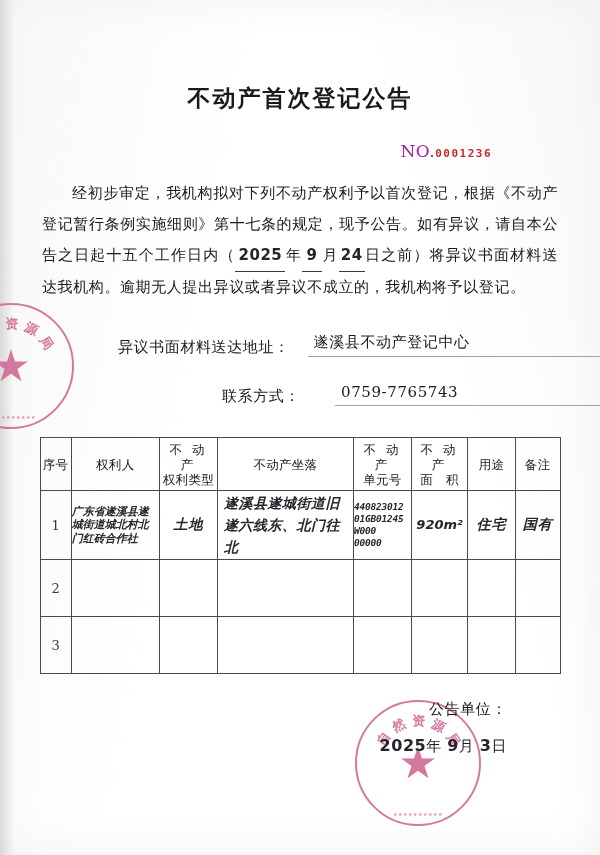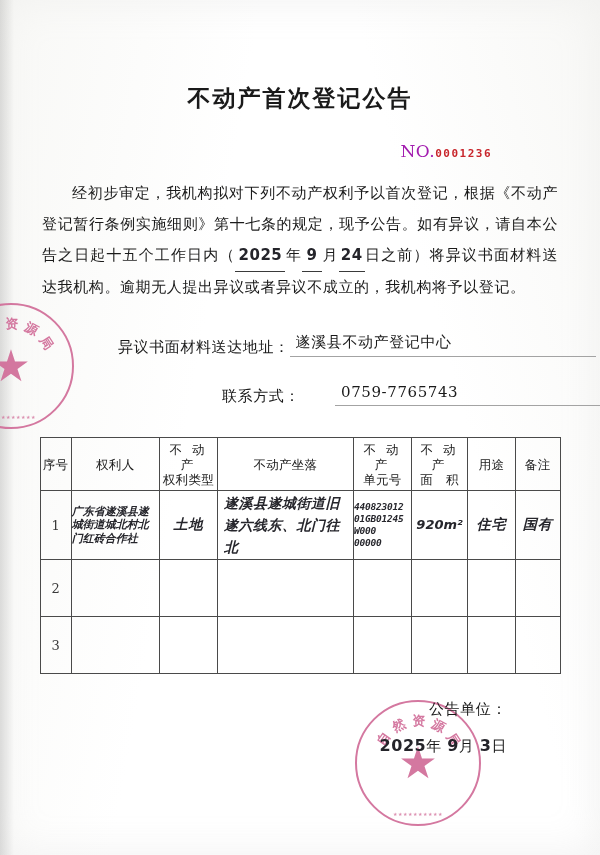--- a/index.html
+++ b/index.html
@@ -91,21 +91,21 @@
   .w-month { min-width: 16px; }
   .w-day { min-width: 20px; }
 
   .field-line {
     margin: 0 42px;
     font-size: 15px;
     letter-spacing: 0.6px;
     display: flex;
     align-items: flex-end;
   }
-  .field-addr { margin-top: 30px; padding-left: 76px; }
+  .field-addr { margin-top: 30px; padding-left: 76px; gap: 18px; }
   .field-tel { margin-top: 26px; padding-left: 180px; gap: 35px; }
   .field-label { white-space: nowrap; }
   .field-value {
     flex: 1;
     border-bottom: 1px solid #a3a3a3;
     padding-left: 6px;
     padding-bottom: 4px;
     font-family: "DejaVu Serif", "Liberation Serif", serif;
   }
   .field-value.cn { font-family: "DejaVu Sans", "Liberation Sans", sans-serif; }

